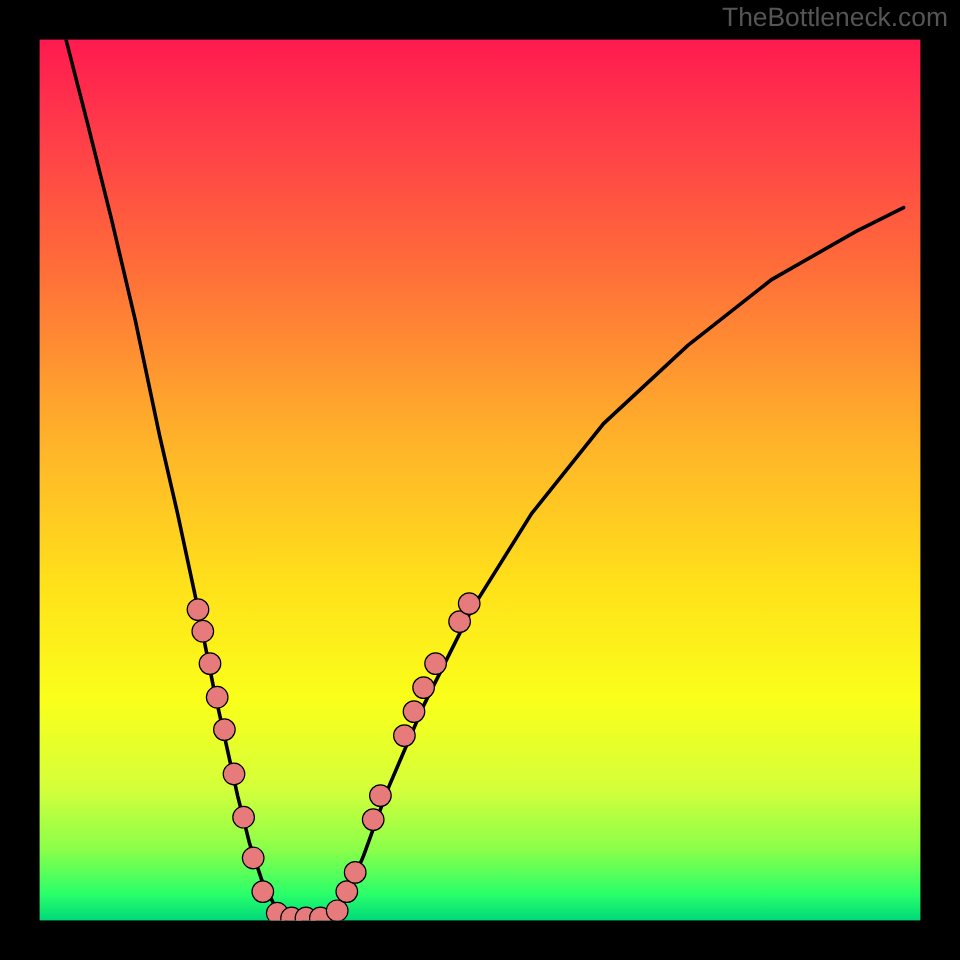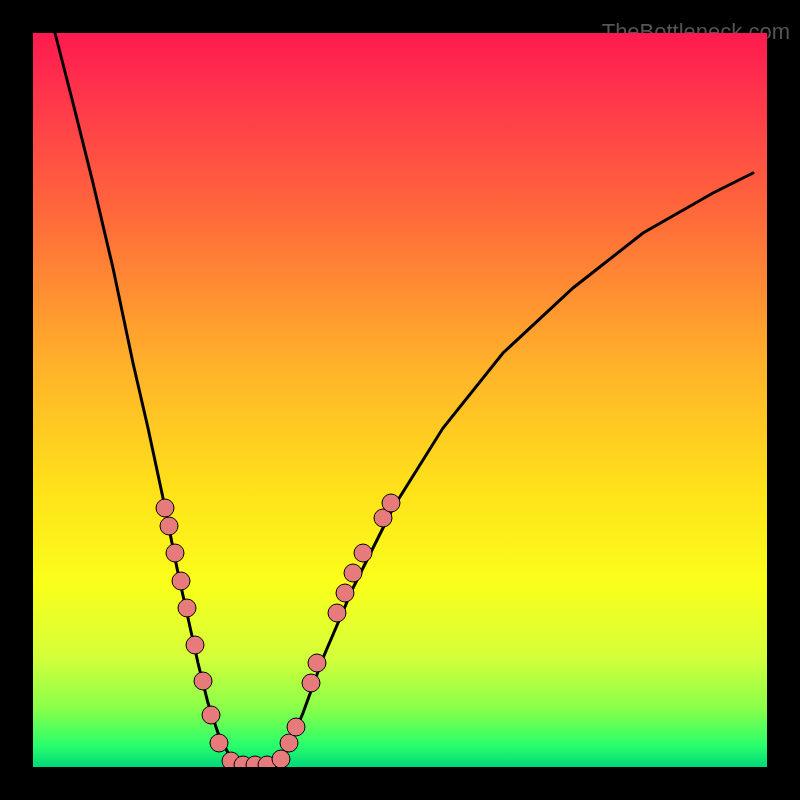--- a/index.html
+++ b/index.html
@@ -31,21 +31,21 @@
       #ffe11a 62%,
       #faff1a 75%,
       #d4ff3a 85%,
       #8aff4a 92%,
       #2aff6a 97%,
       #00d97a 100%
     );
   }
   #watermark {
     position: absolute;
-    top: 19px;
+    top: 2px;
     right: 10px;
     color: #555;
     font-size: 22px;
     font-weight: 500;
     pointer-events: none;
   }
   svg {
     position: absolute;
     left: 0;
     top: 0;

